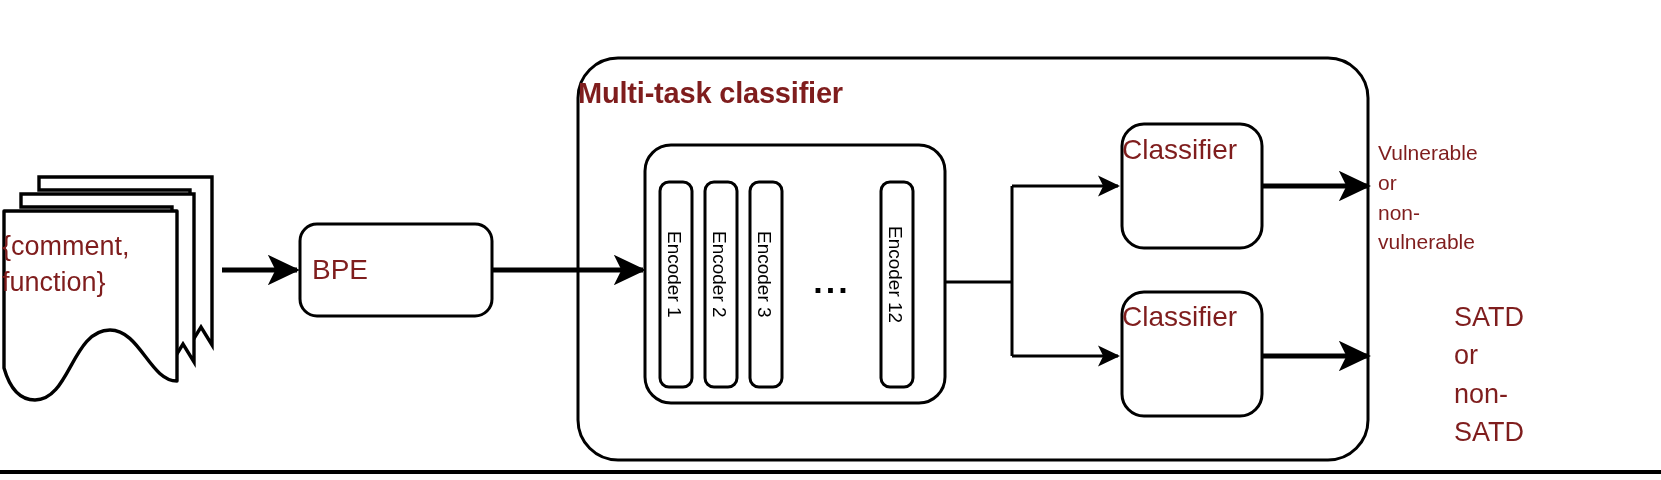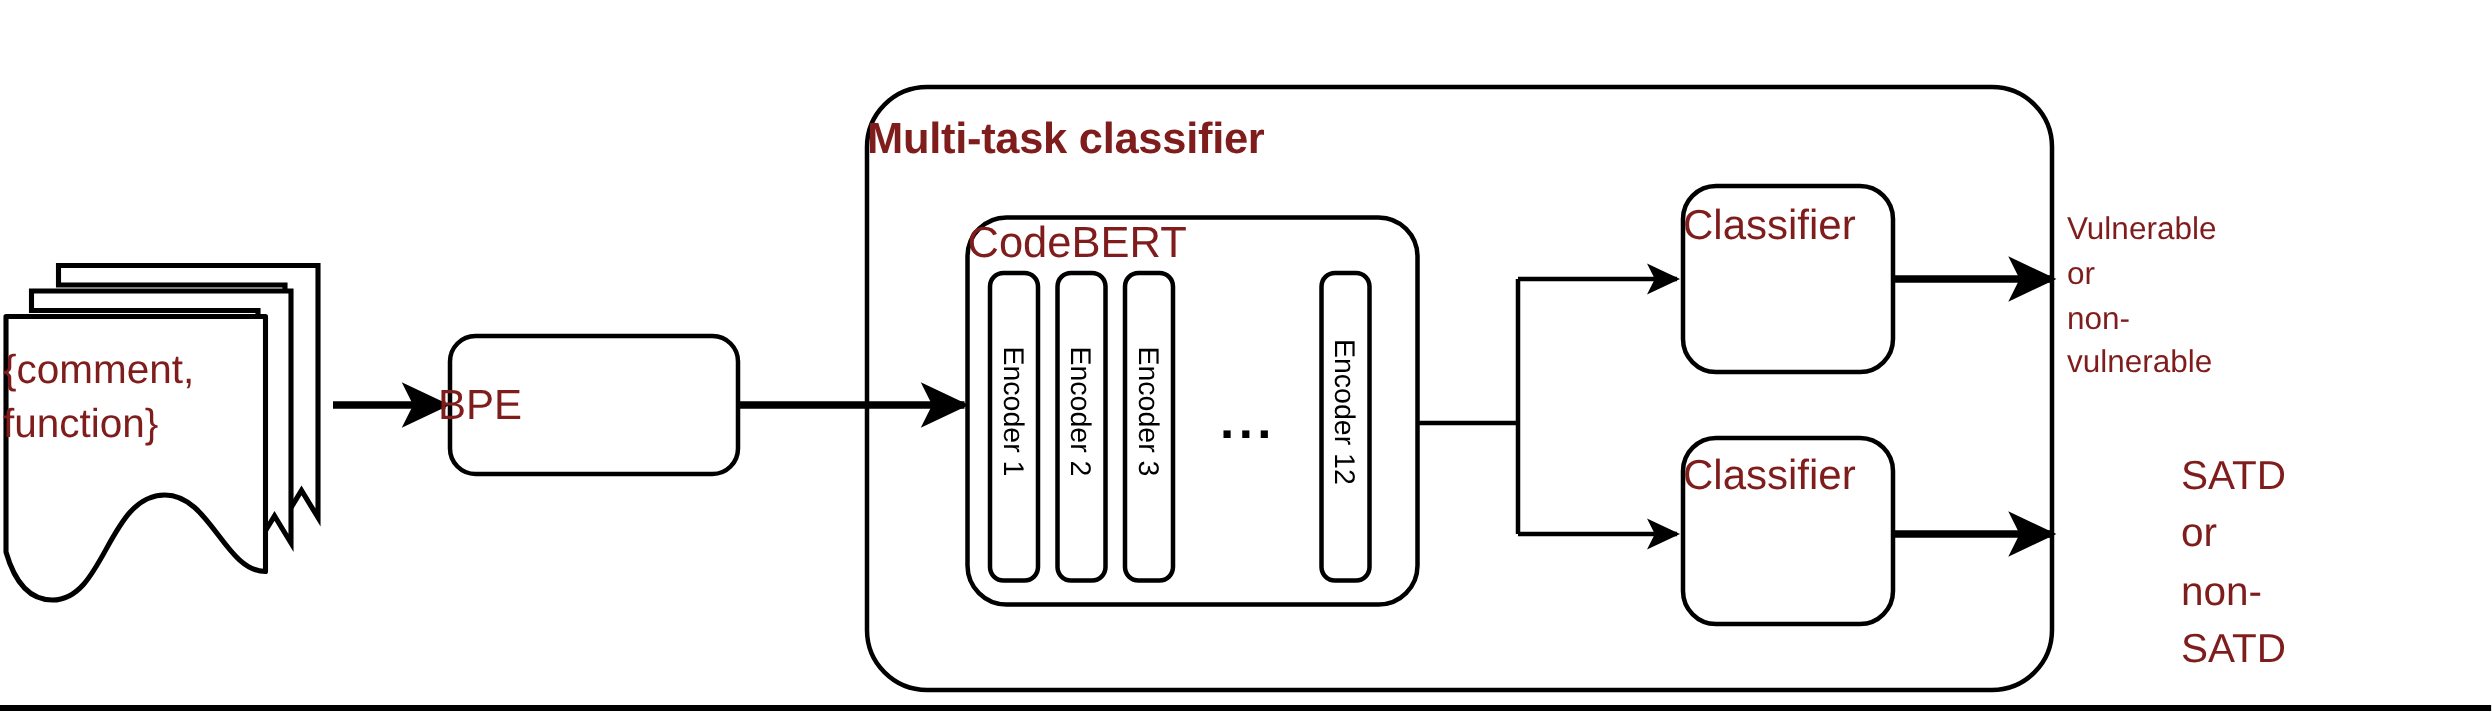--- a/index.html
+++ b/index.html
@@ -43,21 +43,21 @@
     letter-spacing: -0.2px;
   }
   #label-codebert {
     left: 645px;
     top: 145px;
     width: 300px;
     font-size: 29px;
     font-weight: normal;
   }
   #label-bpe {
-    left: 292px;
+    left: 312px;
     top: 253px;
     width: 192px;
     font-size: 28px;
   }
   #label-classifier-top {
     left: 1122px;
     top: 133px;
     width: 140px;
     font-size: 28px;
   }
@@ -164,21 +164,20 @@
     <line x1="0" y1="472" x2="1661" y2="472" stroke="#000000" stroke-width="4"></line>
   </svg>
 
   <div class="lbl" id="label-doc">{comment,
 function}</div>
 
   <div class="lbl" id="label-bpe">BPE</div>
 
   <div class="lbl" id="label-multitask">Multi-task classifier</div>
 
-  <div class="lbl" id="label-codebert">CodeBERT</div>
 
   <div class="enc-label" style="left:685px; top:231px;">Encoder 1</div>
   <div class="enc-label" style="left:730px; top:231px;">Encoder 2</div>
   <div class="enc-label" style="left:775px; top:231px;">Encoder 3</div>
   <div class="enc-label" style="left:906px; top:226px;">Encoder 12</div>
 
   <div id="ellipsis-dots">...</div>
 
   <div class="lbl" id="label-classifier-top">Classifier</div>
 

